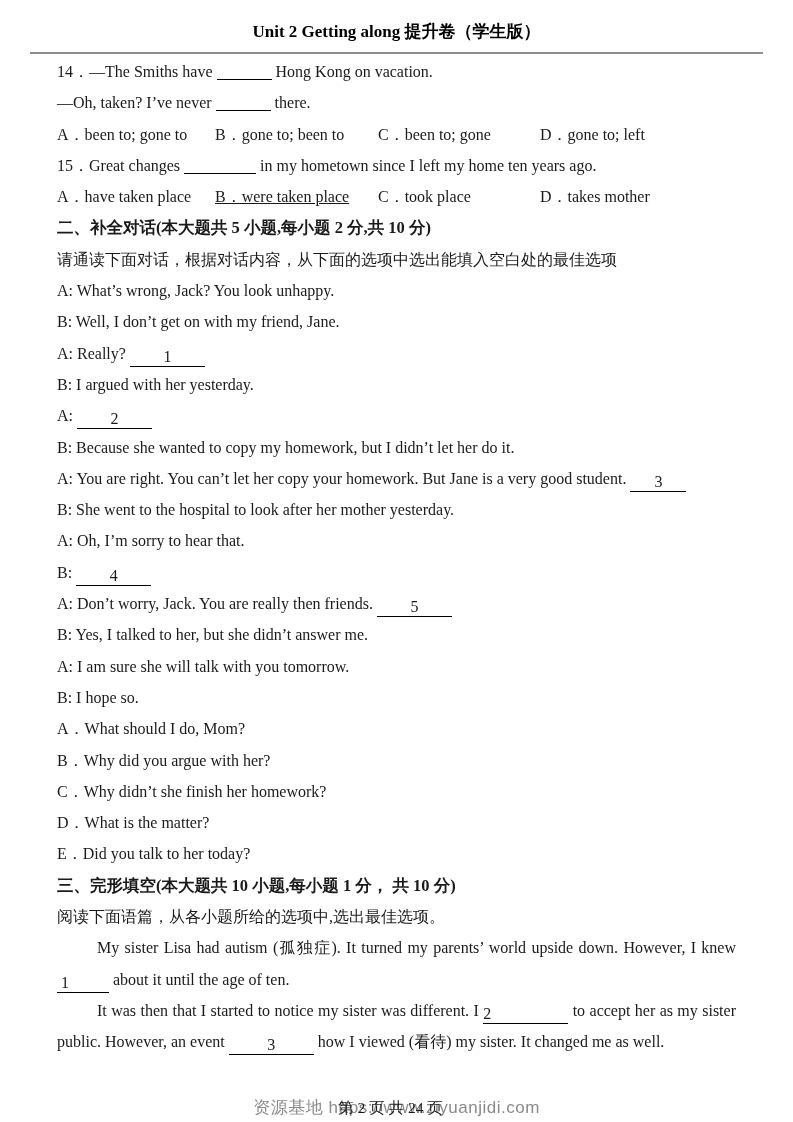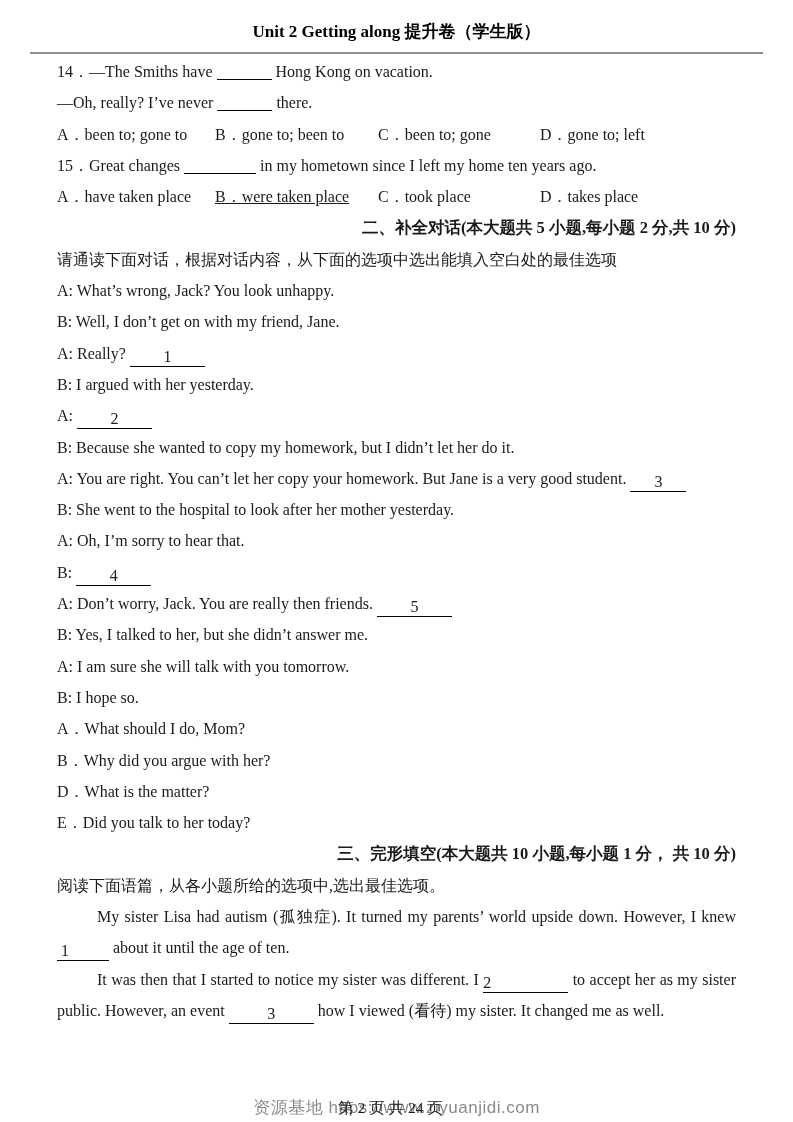--- a/index.html
+++ b/index.html
@@ -28,21 +28,21 @@
   }
   .doc-body{
     margin:2px 57px 12px 57px;
     font-size:16px;
   }
   .line{
     height:31.3px;
     line-height:31.3px;
     white-space:nowrap;
   }
-  .line.bold{font-weight:bold;font-size:16.5px;text-align:right;}
+  .line.bold{font-weight:bold;font-size:16.5px;}
   .line.justify{
     white-space:normal;
     text-align:justify;
     text-align-last:justify;
     overflow:hidden;
   }
   .blank{
     display:inline-block;
     border-bottom:1px solid #000;
     height:19px;
@@ -77,42 +77,43 @@
   }
 </style>
 </head>
 <body>
 
 <div class="page">
   <div class="doc-title">Unit 2 Getting along 提升卷（学生版）</div>
   <hr class="title-rule">
   <div class="doc-body">
       <div class="line"><span>14．—The Smiths have </span><span class="blank" style="width: 55px;"></span><span> Hong Kong on vacation.</span></div>
-      <div class="line"><span>—Oh, really? I’ve never </span><span class="blank" style="width: 55px;"></span><span> there.</span></div>
+      <div class="line"><span>—Oh, taken? I’ve never </span><span class="blank" style="width: 55px;"></span><span> there.</span></div>
       <div class="line"><span class="opt" style="width: 158px;">A．been to; gone to</span><span class="opt" style="width: 163px;">B．gone to; been to</span><span class="opt" style="width: 162px;">C．been to; gone</span><span class="opt">D．gone to; left</span></div>
       <div class="line"><span>15．Great changes </span><span class="blank" style="width: 72px;"></span><span> in my hometown since I left my home ten years ago.</span></div>
-      <div class="line"><span class="opt" style="width: 158px;">A．have taken place</span><span class="opt" style="width: 163px; text-decoration: underline;">B．were taken place</span><span class="opt" style="width: 162px;">C．took place</span><span class="opt">D．takes place</span></div>
+      <div class="line"><span class="opt" style="width: 158px;">A．have taken place</span><span class="opt" style="width: 163px; text-decoration: underline;">B．were taken place</span><span class="opt" style="width: 162px;">C．took place</span><span class="opt">D．takes mother</span></div>
       <div class="line bold"><span>二、补全对话(本大题共 5 小题,每小题 2 分,共 10 分)</span></div>
       <div class="line"><span>请通读下面对话，根据对话内容，从下面的选项中选出能填入空白处的最佳选项</span></div>
       <div class="line"><span>A: What’s wrong, Jack? You look unhappy.</span></div>
       <div class="line"><span>B: Well, I don’t get on with my friend, Jane.</span></div>
       <div class="line"><span>A: Really? </span><span class="blank" style="width: 75px;">1</span></div>
       <div class="line"><span>B: I argued with her yesterday.</span></div>
       <div class="line"><span>A: </span><span class="blank" style="width: 75px;">2</span></div>
       <div class="line"><span>B: Because she wanted to copy my homework, but I didn’t let her do it.</span></div>
       <div class="line"><span>A: You are right. You can’t let her copy your homework. But Jane is a very good student. </span><span class="blank" style="width: 56px;">3</span></div>
       <div class="line"><span>B: She went to the hospital to look after her mother yesterday.</span></div>
       <div class="line"><span>A: Oh, I’m sorry to hear that.</span></div>
       <div class="line"><span>B: </span><span class="blank" style="width: 75px;">4</span></div>
       <div class="line"><span>A: Don’t worry, Jack. You are really then friends. </span><span class="blank" style="width: 75px;">5</span></div>
       <div class="line"><span>B: Yes, I talked to her, but she didn’t answer me.</span></div>
       <div class="line"><span>A: I am sure she will talk with you tomorrow.</span></div>
       <div class="line"><span>B: I hope so.</span></div>
       <div class="line"><span>A．What should I do, Mom?</span></div>
       <div class="line"><span>B．Why did you argue with her?</span></div>
+      <div class="line"><span>C．Why didn’t she finish her homework?</span></div>
       <div class="line"><span>D．What is the matter?</span></div>
       <div class="line"><span>E．Did you talk to her today?</span></div>
       <div class="line bold"><span>三、完形填空(本大题共 10 小题,每小题 1 分， 共 10 分)</span></div>
       <div class="line"><span>阅读下面语篇，从各小题所给的选项中,选出最佳选项。</span></div>
       <div class="line justify" style="padding-left: 40px;"><span>My sister Lisa had autism (孤独症). It turned my parents’ world upside down. However, I knew</span></div>
       <div class="line"><span class="blank" style="width: 48px; text-align: left; padding-left: 4px;">1</span><span> about it until the age of ten.</span></div>
       <div class="line justify" style="padding-left: 40px;"><span>It was then that I started to notice my sister was different. I </span><span class="blank" style="width: 85px;">2</span><span> to accept her as my sister in</span></div>
       <div class="line"><span>public. However, an event </span><span class="blank" style="width: 85px;">3</span><span> how I viewed (看待) my sister. It changed me as well.</span></div>
     </div>
   <div class="doc-footer">

